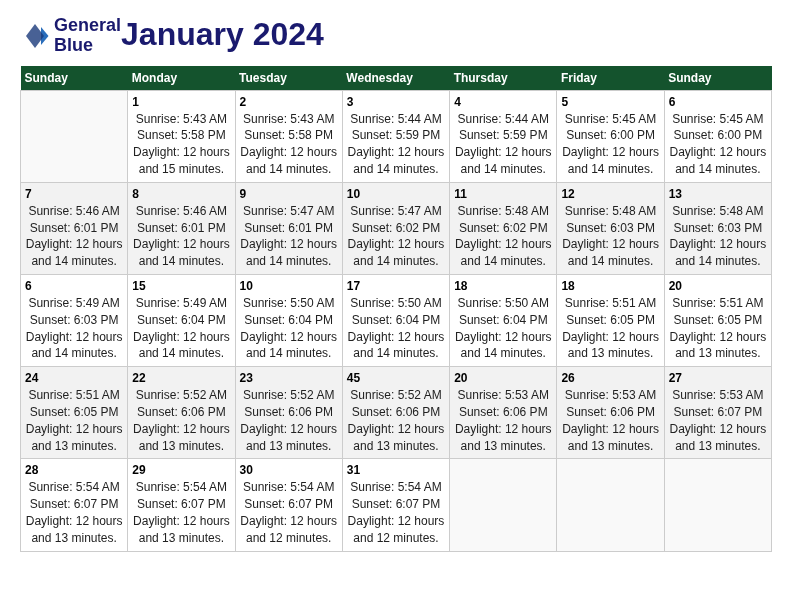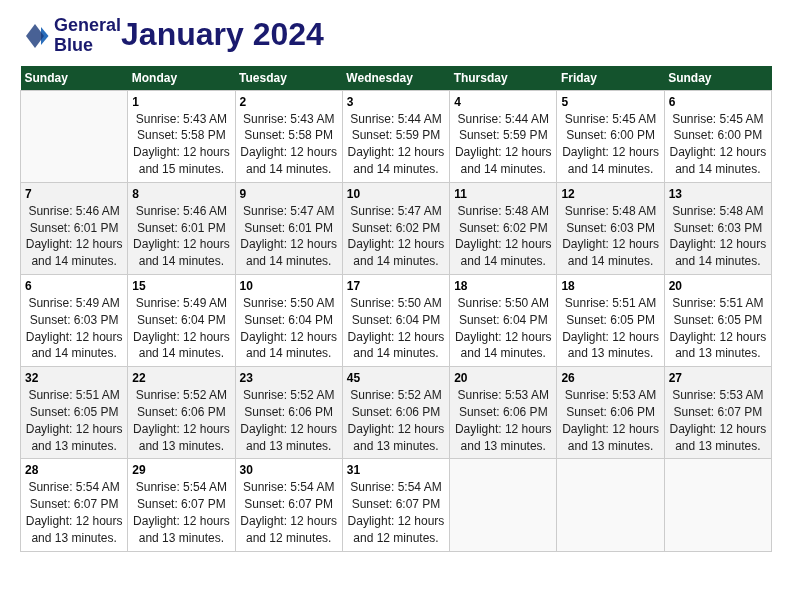--- a/index.html
+++ b/index.html
@@ -212,21 +212,21 @@
             <span class="day-num">18</span>
             <div class="day-info">Sunrise: 5:51 AM<br>Sunset: 6:05 PM<br>Daylight: 12 hours<br>and 13 minutes.</div>
           </td>
           <td>
             <span class="day-num">20</span>
             <div class="day-info">Sunrise: 5:51 AM<br>Sunset: 6:05 PM<br>Daylight: 12 hours<br>and 13 minutes.</div>
           </td>
         </tr>
         <tr>
           <td>
-            <span class="day-num">32</span>
+            <span class="day-num">24</span>
             <div class="day-info">Sunrise: 5:51 AM<br>Sunset: 6:05 PM<br>Daylight: 12 hours<br>and 13 minutes.</div>
           </td>
           <td>
             <span class="day-num">22</span>
             <div class="day-info">Sunrise: 5:52 AM<br>Sunset: 6:06 PM<br>Daylight: 12 hours<br>and 13 minutes.</div>
           </td>
           <td>
             <span class="day-num">23</span>
             <div class="day-info">Sunrise: 5:52 AM<br>Sunset: 6:06 PM<br>Daylight: 12 hours<br>and 13 minutes.</div>
           </td>

